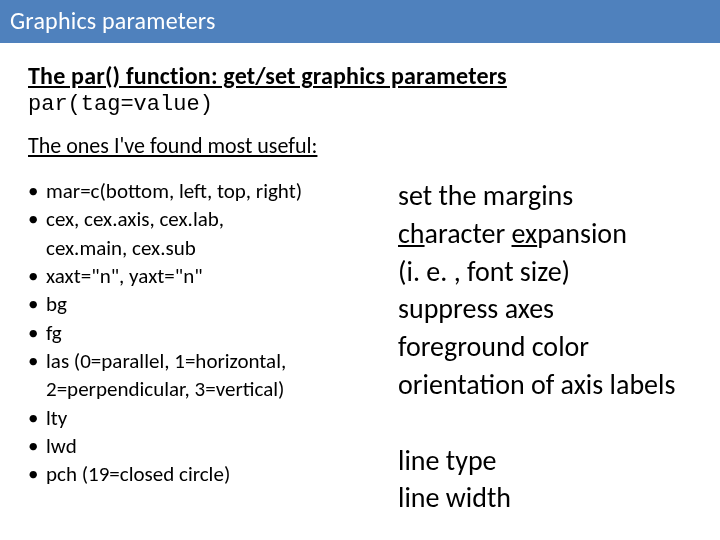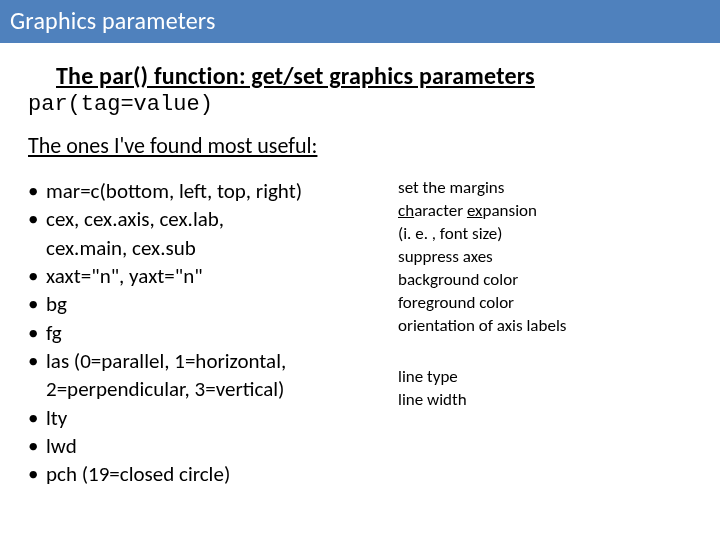--- a/index.html
+++ b/index.html
@@ -12,40 +12,39 @@
     padding: 6px 10px 8px 10px;
     letter-spacing: 0.2px;
   }
   .content { padding: 18px 28px 0 28px; }
   .heading {
     font-size: 24px;
     font-weight: bold;
     text-decoration: underline;
     margin-bottom: 2px;
     letter-spacing: 0.2px;
-    margin-left: 28px;
   }
   .code {
     font-family: "Courier New", monospace;
     font-size: 22px;
     margin-bottom: 15px;
   }
   .subhead {
     font-size: 22px;
     text-decoration: underline;
     margin-bottom: 18px;
   }
   .columns { display: flex; }
   .col-left { width: 370px; }
   .col-right { flex: 1; }
   .bullets { list-style: none; font-size: 21px; line-height: 1.35; }
   .bullets li { position: relative; padding-left: 18px; margin-bottom: 0; }
   .bullets li::before { content: "•"; position: absolute; left: 0; top: 0; }
   .cont { padding-left: 18px; }
-  .defs { font-size: 17px; line-height: 1.35; }
+  .defs { font-size: 28px; line-height: 1.35; }
   .defs div { min-height: 1.35em; }
   .uch { text-decoration: underline; }
   .gap { height: 28px; }
 </style>
 </head>
 <body>
 <div class="slide">
 
   <div class="titlebar">
     <span>Graphics parameters</span>
@@ -78,21 +77,20 @@
           <li><span>lwd</span></li>
           <li><span>pch (19=closed circle)</span></li>
         </ul>
       </div>
 
       <div class="col-right defs">
         <div>set the margins</div>
         <div><span class="uch">ch</span><span>aracter </span><span class="uch">ex</span><span>pansion</span></div>
         <div>(i. e. , font size)</div>
         <div>suppress axes</div>
-        <div>background color</div>
         <div>foreground color</div>
         <div>orientation of axis labels</div>
         <div class="gap"></div>
         <div>line type</div>
         <div>line width</div>
       </div>
 
     </div>
   </div>
 </div>

